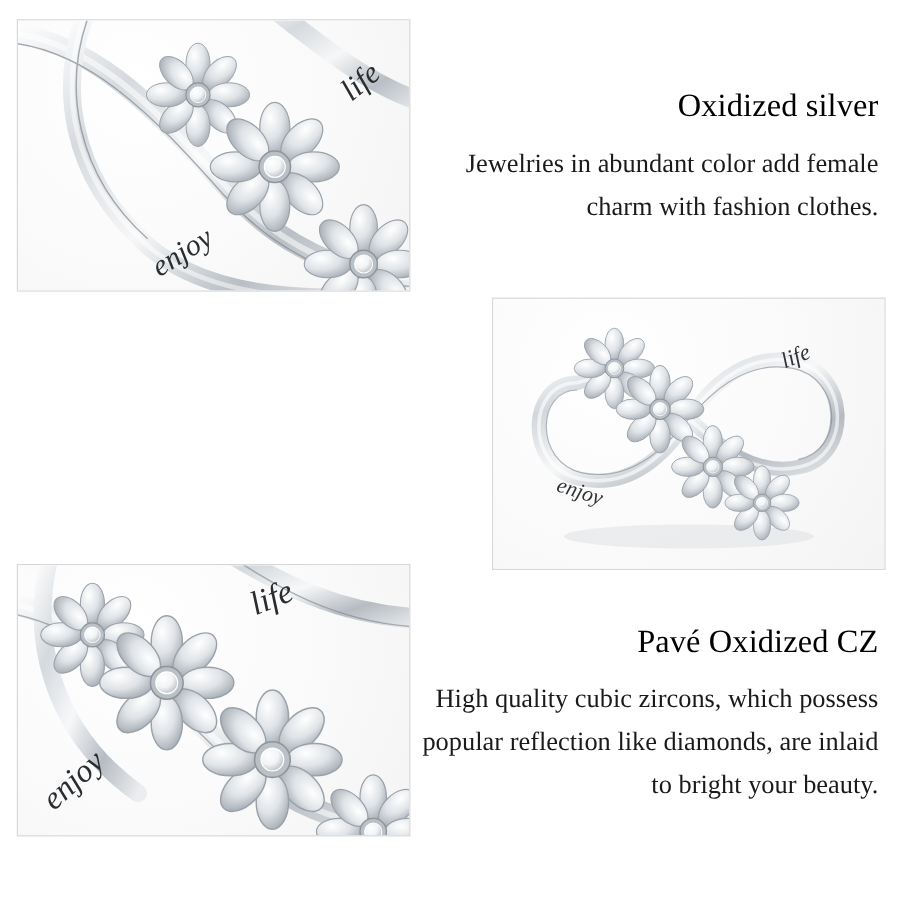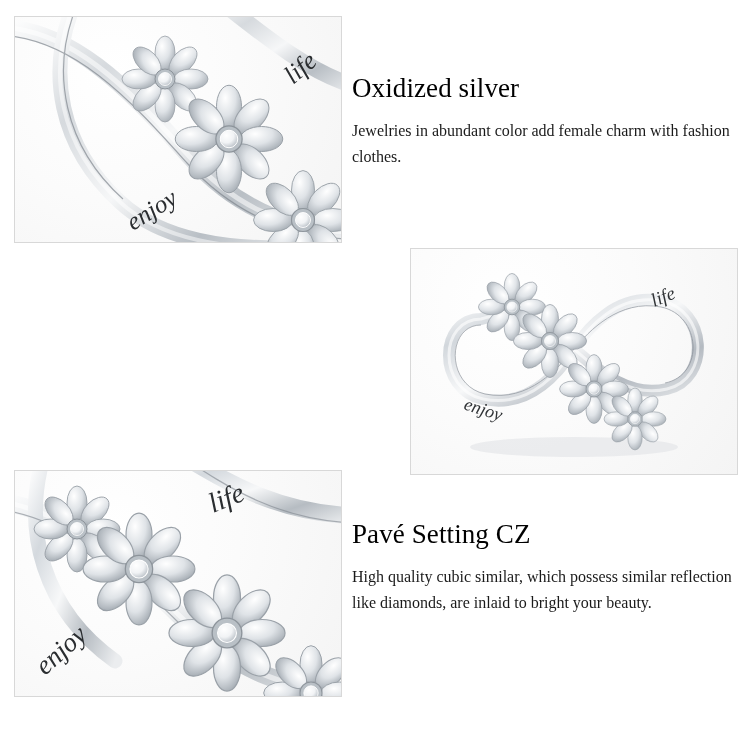--- a/index.html
+++ b/index.html
@@ -37,37 +37,37 @@
     position: absolute;
     inset: 0;
     background:
       radial-gradient(circle at 30% 25%, #ffffff 0%, #fbfbfb 45%, #f4f4f4 100%);
   }
 
   
   .jewel-svg { position: absolute; inset: 0; width: 100%; height: 100%; display: block; }
 
   
-  .textblock { position: absolute; }
+  .textblock { position: absolute; text-align: right; }
   .tb-1 { left: 352px; top: 72px;  width: 380px; }
   .tb-2 { left: 14px;  top: 290px; width: 350px; }
   .tb-3 { left: 352px; top: 518px; width: 380px; }
 
   .heading {
     font-family: "Liberation Serif", serif;
     font-size: 27px;
     font-weight: 400;
     line-height: 1.2;
     color: #000;
     margin: 0 0 14px 0;
     letter-spacing: 0.1px;
   }
   .body-text {
     font-family: "Liberation Serif", serif;
-    font-size: 16px;
+    font-size: 22px;
     line-height: 1.62;
     color: #1a1a1a;
     margin: 0;
   }
 </style>
 </head>
 <body>
 
 <div class="page">
 
@@ -369,17 +369,17 @@
           <ellipse cx="-26" cy="0" rx="17" ry="10"></ellipse>
           <ellipse cx="-18" cy="-18" rx="10" ry="17" transform="rotate(135 -18 -18)"></ellipse>
         </g>
         <circle cx="0" cy="0" r="10" fill="#b9c0c6" stroke="#8d949b" stroke-width="1"></circle>
         <circle cx="0" cy="0" r="6.5" fill="url(#gem3)" stroke="#fff" stroke-width="0.8"></circle>
       </g>
     </svg>
   </div>
 
   <div class="textblock tb-3">
-    <h2 class="heading">Pavé Setting CZ</h2>
-    <p class="body-text">High quality cubic similar, which possess similar reflection like diamonds, are inlaid to bright your beauty.</p>
+    <h2 class="heading">Pavé Oxidized CZ</h2>
+    <p class="body-text">High quality cubic zircons, which possess popular reflection like diamonds, are inlaid to bright your beauty.</p>
   </div>
 
 </div>
 
 </body></html>

